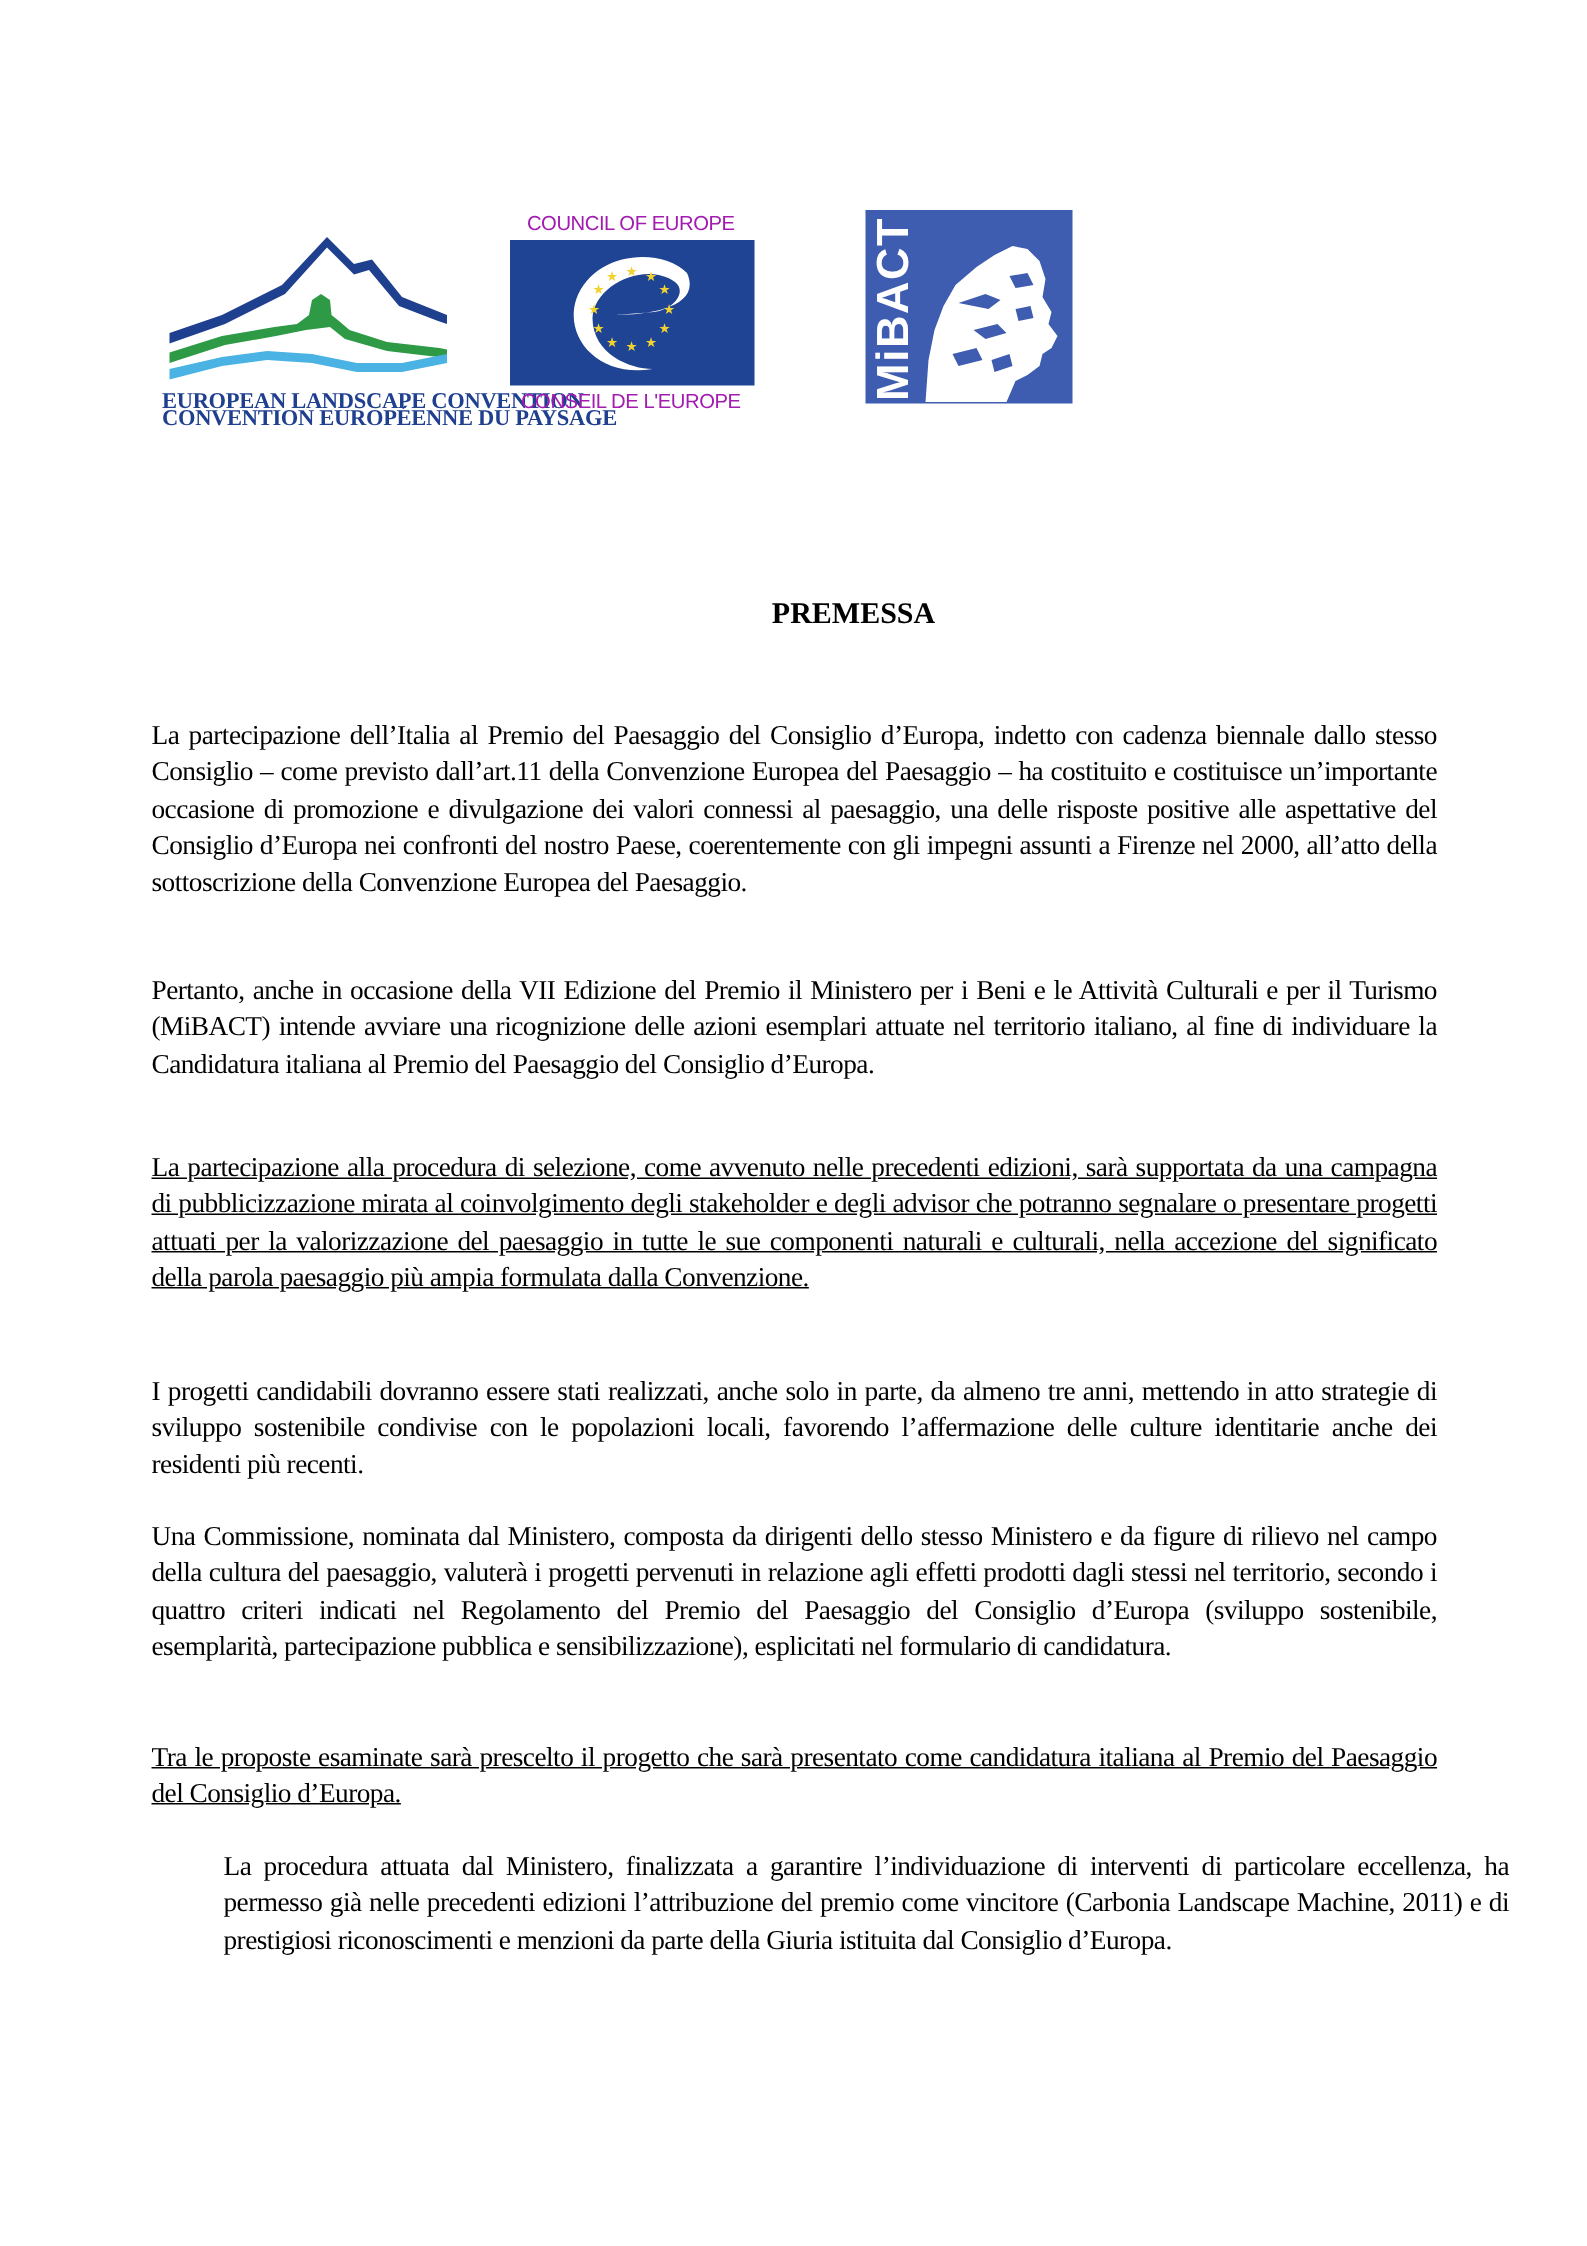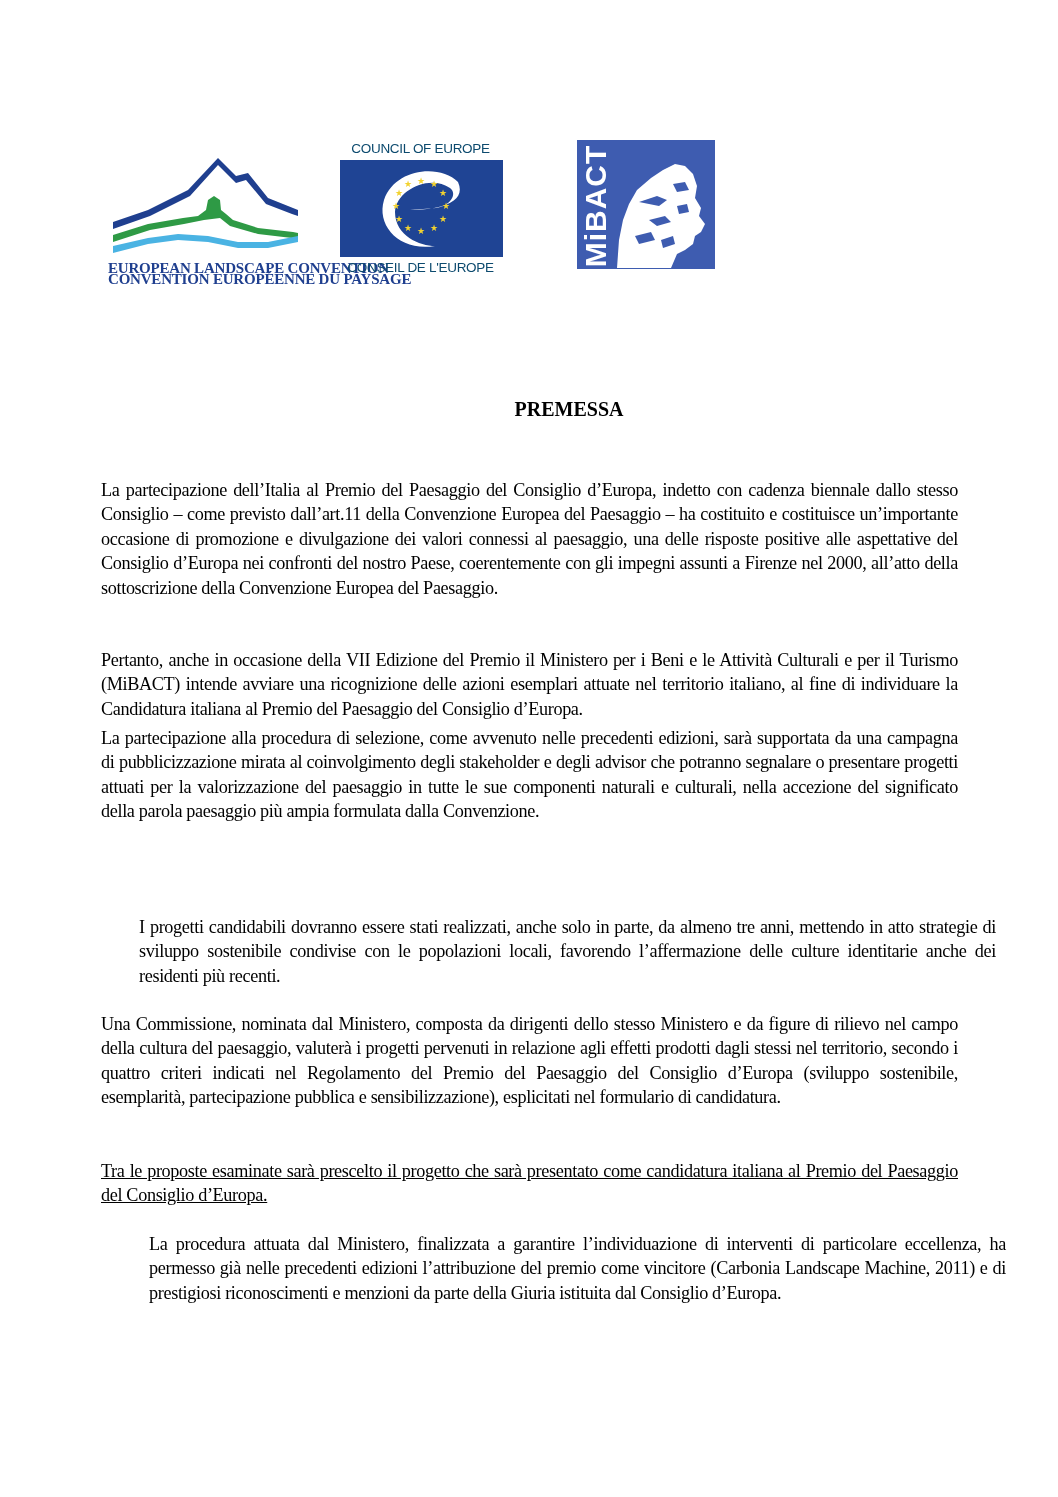--- a/index.html
+++ b/index.html
@@ -9,21 +9,21 @@
     
     .logo-elc { position: absolute; left: 108px; top: 140px; width: 200px; height: 140px; }
     .logo-elc svg { position: absolute; left: 0; top: 0; }
     .logo-elc .cap { position: absolute; left: 0; width: 200px; text-align: center;
       font-family: Liberation Serif, serif; font-size: 15px; font-weight: bold; color: #1f3f8f; letter-spacing: -0.2px; white-space: nowrap; }
     .logo-elc .cap1 { top: 120px; }
     .logo-elc .cap2 { top: 131px; }
 
     .logo-coe { position: absolute; left: 337px; top: 140px; width: 167px; height: 140px; }
     .logo-coe .t { position: absolute; left: 0; width: 167px; text-align: center;
-      font-family: "Liberation Sans", sans-serif; font-size: 13.5px; color: #0c4a6e; white-space: nowrap; letter-spacing: -0.3px; }
+      font-family: "Liberation Sans", sans-serif; font-size: 13.5px; color: #a21caf; white-space: nowrap; letter-spacing: -0.3px; }
     .logo-coe .t1 { top: 1px; }
     .logo-coe .t2 { top: 120px; }
     .logo-coe .flag { position: absolute; left: 3px; top: 20px; width: 163px; height: 97px; background: #1f4494; }
 
     .logo-mibact { position: absolute; left: 577px; top: 140px; width: 330px; height: 130px; }
     .logo-mibact .box { position: absolute; left: 0; top: 0; width: 138px; height: 129px; background: #3e5cb0; overflow: hidden; }
     .logo-mibact .vert { position: absolute; left: -46px; top: 52px; width: 130px; height: 28px; transform: rotate(-90deg);
       font-family: "Liberation Sans", sans-serif; font-weight: bold; font-size: 30px; color: #fff; letter-spacing: 1px; line-height: 28px; text-align: center; }
     .logo-mibact .lines { position: absolute; left: 145px; top: 0; width: 190px;
       font-family: "DejaVu Sans", sans-serif; color: #3e5cb0; font-size: 25px; line-height: 31px; letter-spacing: -1.2px; font-stretch: condensed; }
@@ -31,22 +31,22 @@
 
     
     .title { position: absolute; left: 0; top: 398px; width: 1058px; text-align: center;
       font-family: "Liberation Serif", serif; font-weight: bold; font-size: 20px; color: #000; padding-left: 40px; }
     .para { position: absolute; left: 101px; width: 857px;
       font-family: "Liberation Serif", serif; font-size: 18.2px; line-height: 24.4px; color: #000;
       text-align: justify; letter-spacing: -0.35px; }
     .para b { font-weight: normal; }
     .p1 { top: 478px; }
     .p2 { top: 648px; }
-    .p3 { top: 726px; }
-    .p4 { top: 915px; margin-left: 38px; }
+    .p3 { top: 766px; text-decoration: underline; }
+    .p4 { top: 915px; }
     .p5 { top: 1012px; }
     .p6 { top: 1159px; text-decoration: underline; }
     .p7 { top: 1232px; margin-left: 48px; }
   </style>
 </head>
 <body>
 
 <div class="page">
 
   <div class="logo-elc">

